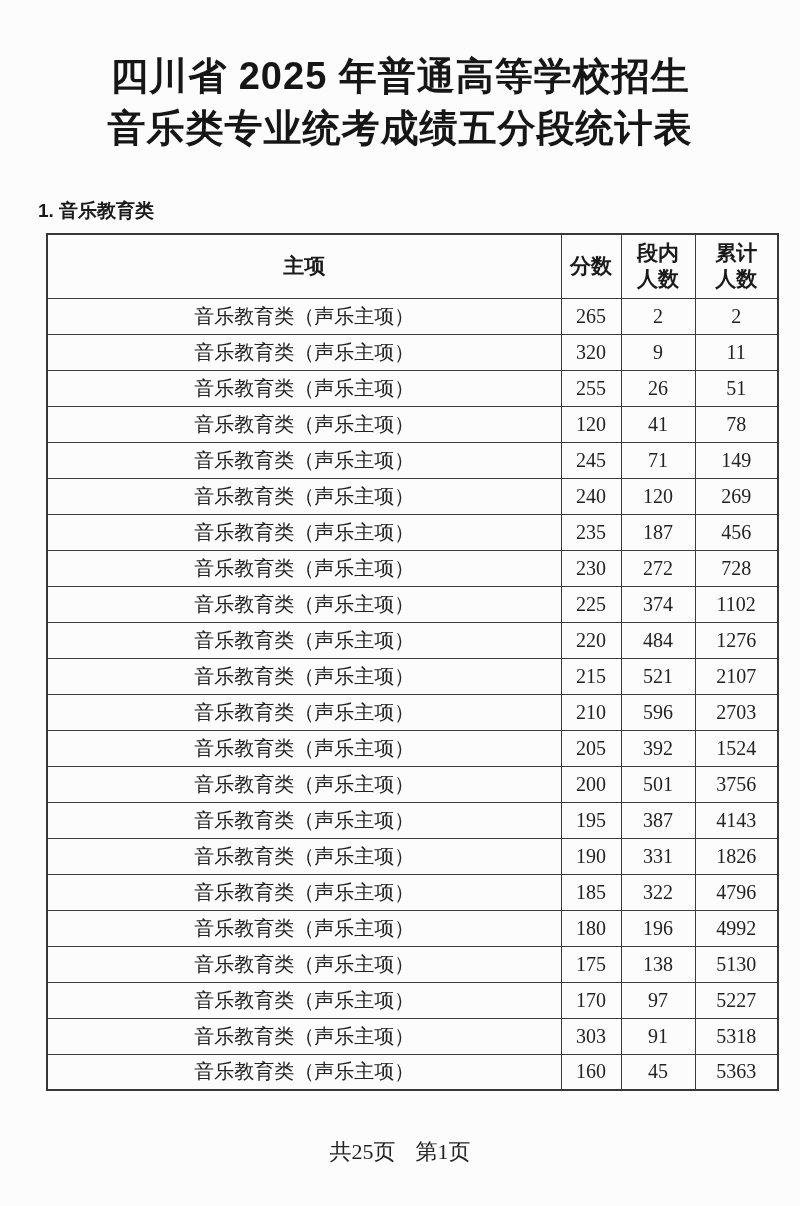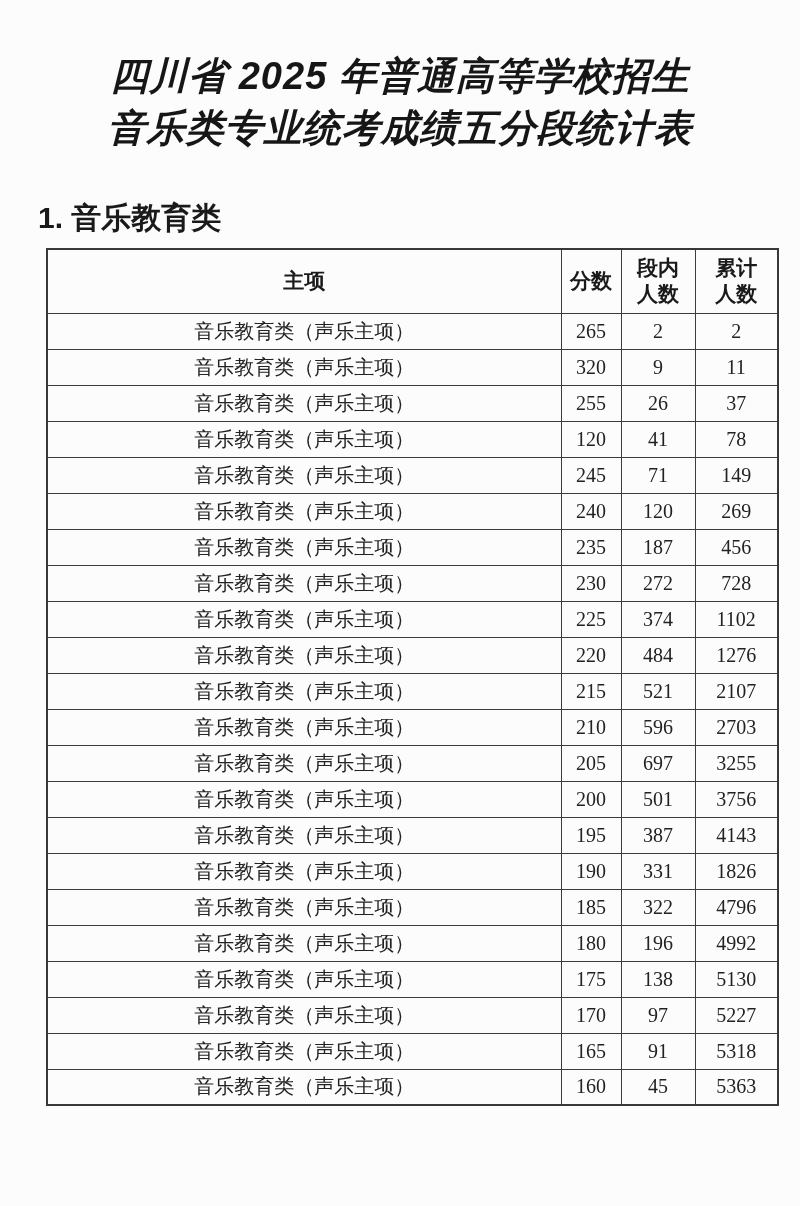--- a/index.html
+++ b/index.html
@@ -14,29 +14,28 @@
   .page { padding-top: 50px; }
 
   .title {
     text-align: center;
     font-family: "Liberation Sans", "DejaVu Sans", sans-serif;
     font-weight: 700;
     font-size: 38px;
     line-height: 52px;
     letter-spacing: 1px;
     color: #161616;
-    font-style: italic;
   }
   .title-line { display: block; }
 
   .section-heading {
     margin: 44px 0 9px 38px;
     font-family: "Liberation Sans", "DejaVu Sans", sans-serif;
     font-weight: 700;
-    font-size: 30px;
+    font-size: 19px;
     color: #1a1a1a;
   }
 
   .stats-table {
     border-collapse: collapse;
     table-layout: fixed;
     margin-left: 46px;
     width: 731px;
     border: 2.5px solid #383838;
   }
@@ -112,21 +111,21 @@
     <td class="c-main">音乐教育类（声乐主项）</td>
     <td class="c-score">320</td>
     <td class="c-seg">9</td>
     <td class="c-cum">11</td>
   </tr>
 
   <tr>
     <td class="c-main">音乐教育类（声乐主项）</td>
     <td class="c-score">255</td>
     <td class="c-seg">26</td>
-    <td class="c-cum">37</td>
+    <td class="c-cum">51</td>
   </tr>
 
   <tr>
     <td class="c-main">音乐教育类（声乐主项）</td>
     <td class="c-score">120</td>
     <td class="c-seg">41</td>
     <td class="c-cum">78</td>
   </tr>
 
   <tr>
@@ -181,22 +180,22 @@
   <tr>
     <td class="c-main">音乐教育类（声乐主项）</td>
     <td class="c-score">210</td>
     <td class="c-seg">596</td>
     <td class="c-cum">2703</td>
   </tr>
 
   <tr>
     <td class="c-main">音乐教育类（声乐主项）</td>
     <td class="c-score">205</td>
-    <td class="c-seg">697</td>
-    <td class="c-cum">3255</td>
+    <td class="c-seg">392</td>
+    <td class="c-cum">1524</td>
   </tr>
 
   <tr>
     <td class="c-main">音乐教育类（声乐主项）</td>
     <td class="c-score">200</td>
     <td class="c-seg">501</td>
     <td class="c-cum">3756</td>
   </tr>
 
   <tr>
@@ -236,28 +235,31 @@
 
   <tr>
     <td class="c-main">音乐教育类（声乐主项）</td>
     <td class="c-score">170</td>
     <td class="c-seg">97</td>
     <td class="c-cum">5227</td>
   </tr>
 
   <tr>
     <td class="c-main">音乐教育类（声乐主项）</td>
-    <td class="c-score">165</td>
+    <td class="c-score">303</td>
     <td class="c-seg">91</td>
     <td class="c-cum">5318</td>
   </tr>
 
   <tr>
     <td class="c-main">音乐教育类（声乐主项）</td>
     <td class="c-score">160</td>
     <td class="c-seg">45</td>
     <td class="c-cum">5363</td>
   </tr>
 </tbody>
   </table>
 
+  <div class="footer">
+    <span>共25页</span><span class="gap"></span><span>第1页</span>
+  </div>
 
 </div>
 
 </body></html>

